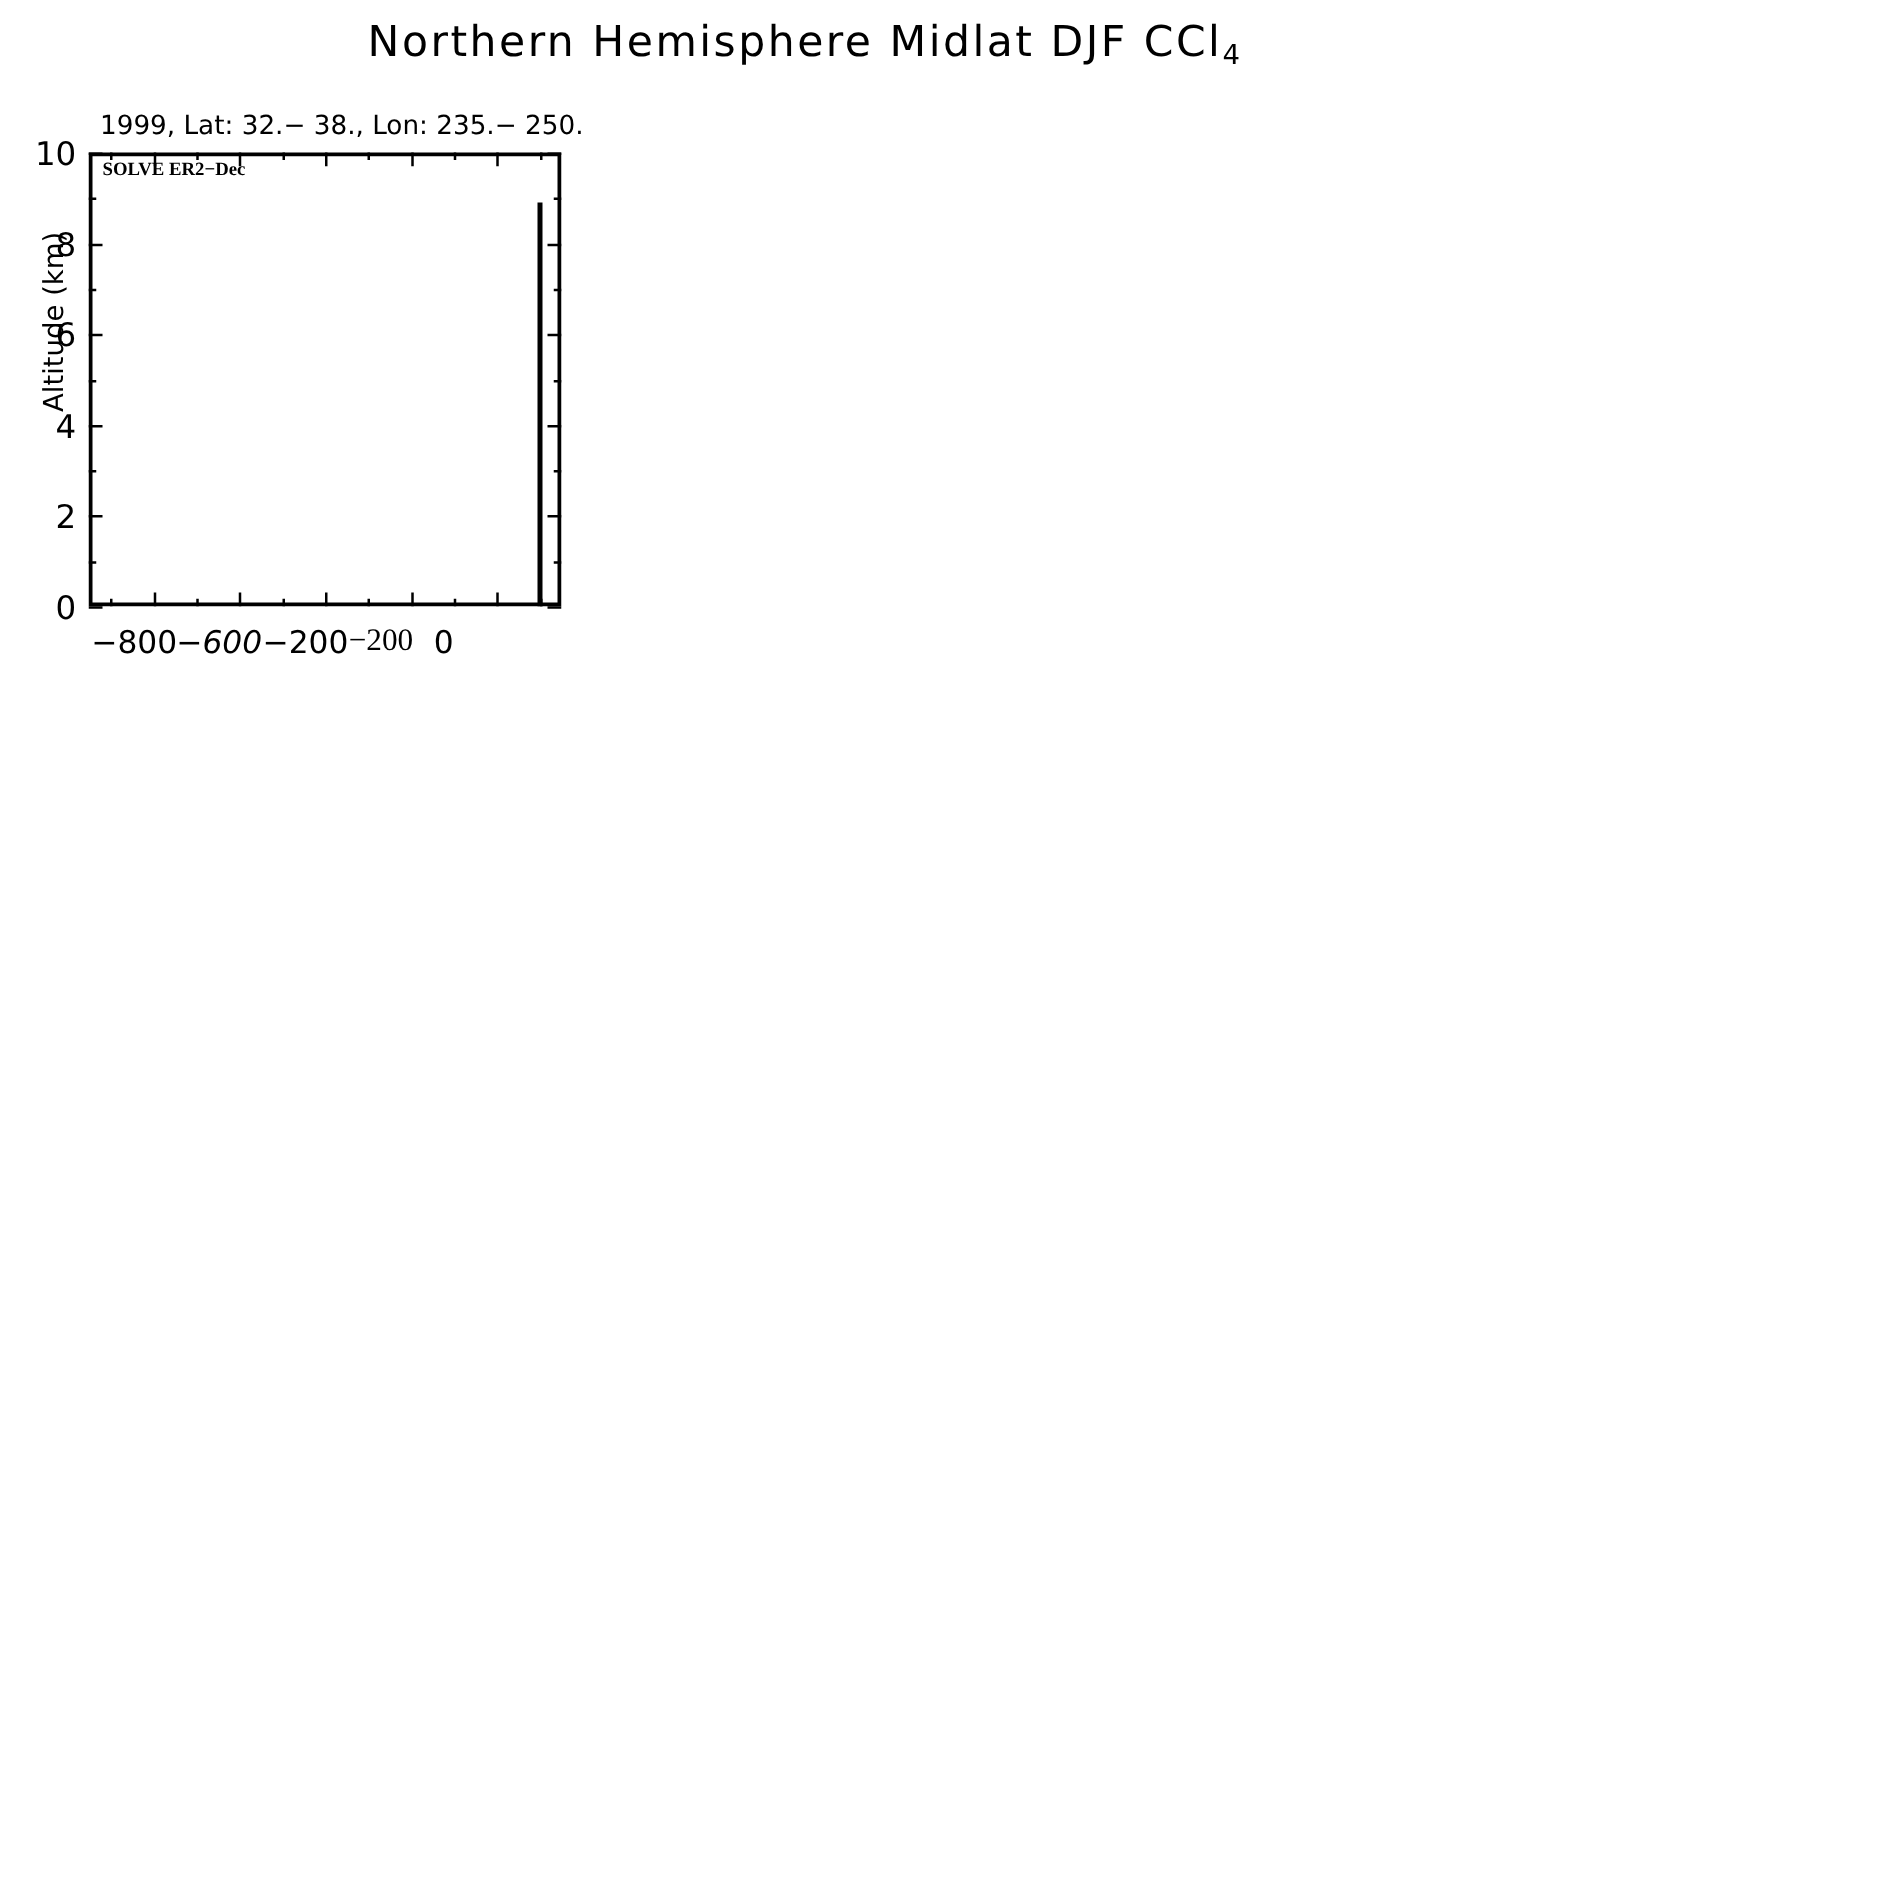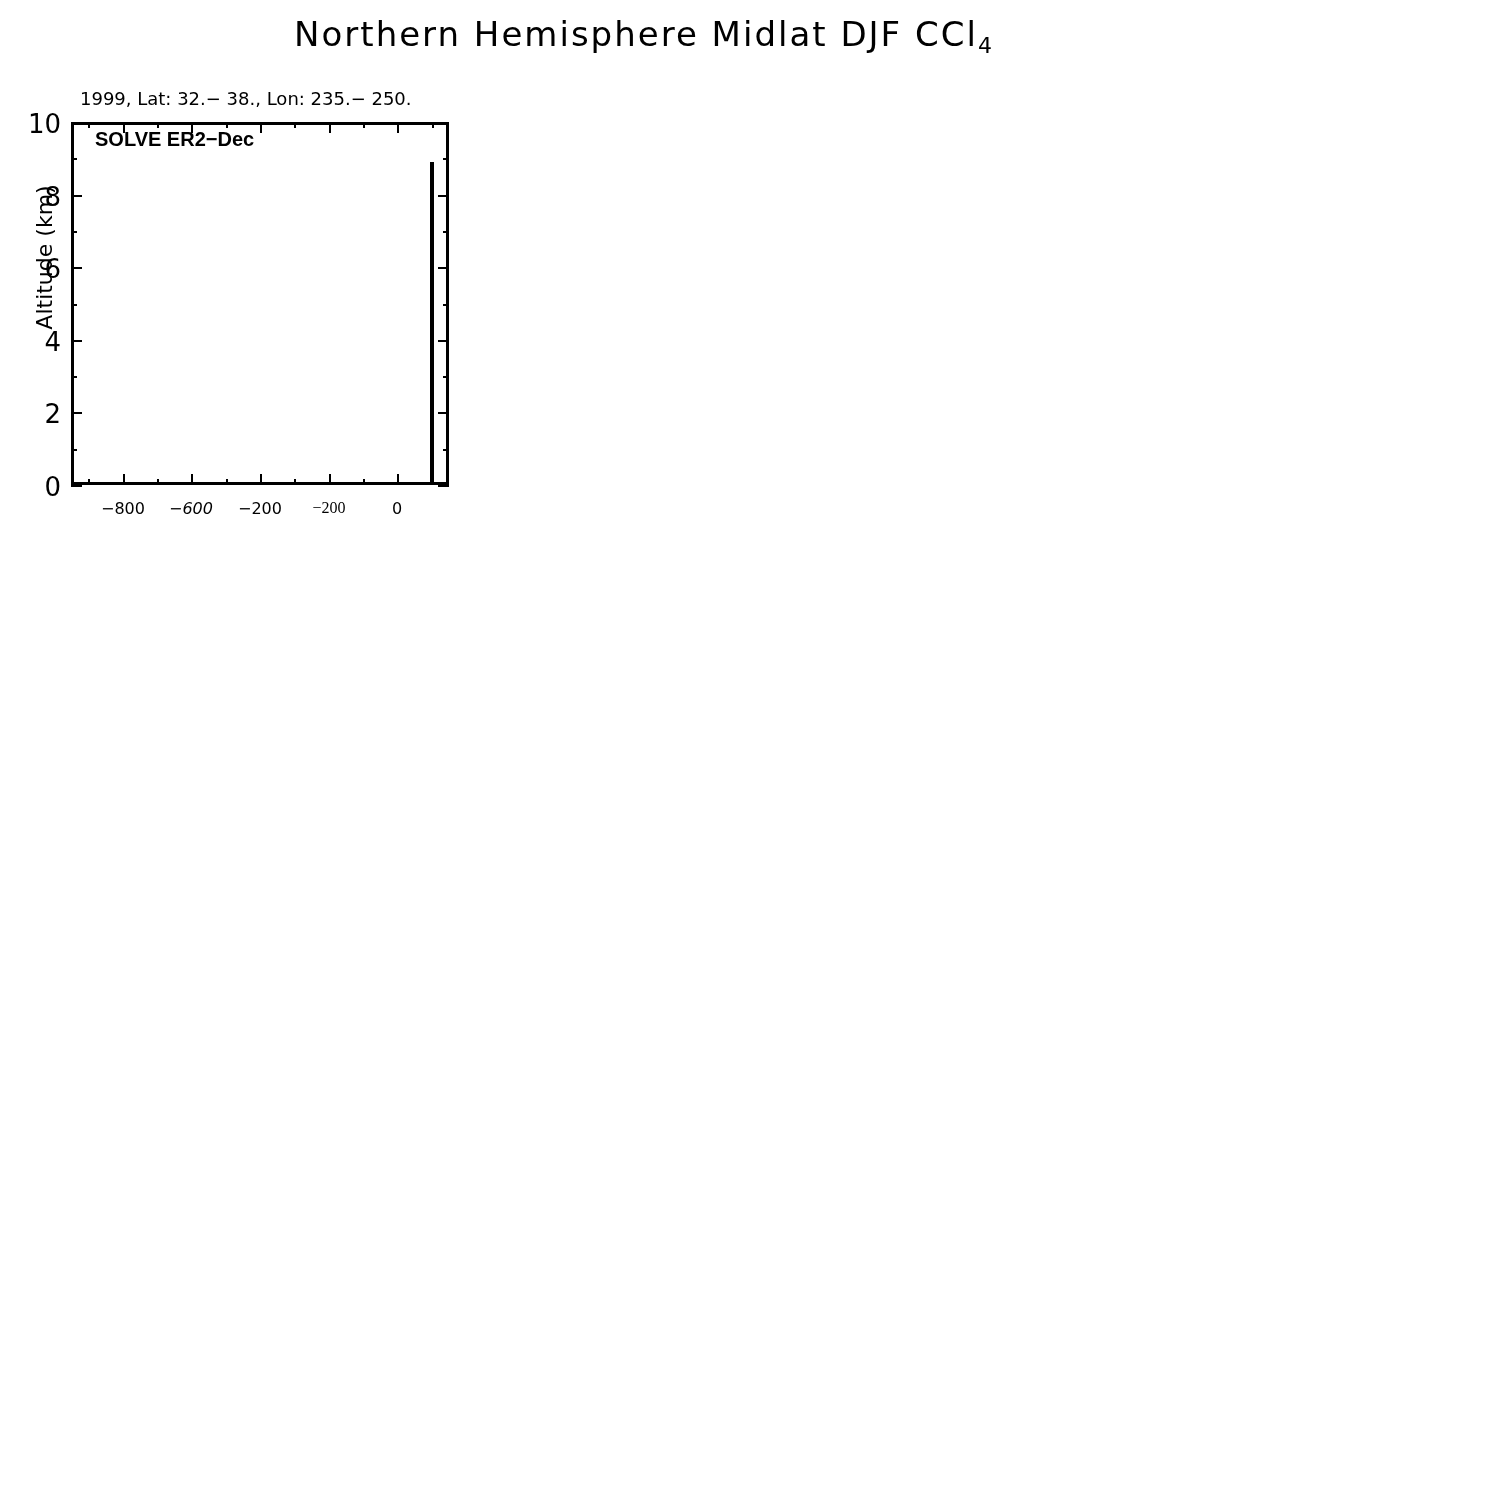--- a/index.html
+++ b/index.html
@@ -45,32 +45,32 @@
     border: 3px solid #000000;
     box-sizing: border-box;
     background: #ffffff;
   }
 
   
   #plot-subtitle {
     position: absolute;
     left: 80px;
     top: 88px;
-    font-size: 18px;
+    font-size: 21px;
     font-family: "DejaVu Sans", sans-serif;
     white-space: nowrap;
   }
 
   
   #series-label {
     position: absolute;
-    left: 95px;
+    left: 82px;
     top: 128px;
-    font-size: 20px;
-    font-family: Liberation Sans, sans-serif;
+    font-size: 15px;
+    font-family: Liberation Serif, serif;
     font-weight: bold;
     white-space: nowrap;
   }
 
   
   #y-axis-label {
     position: absolute;
     left: -66px;
     top: 245px;
     width: 220px;
@@ -96,22 +96,22 @@
     background: #000000;
   }
   .ytick-label {
     position: absolute;
     font-size: 26px;
     text-align: right;
     white-space: nowrap;
   }
   .xtick-label {
     position: absolute;
-    font-size: 16px;
-    text-align: center;
+    font-size: 25px;
+    text-align: left;
     white-space: nowrap;
   }
 
   
   .data-trace {
     position: absolute;
     background: #000000;
   }
 </style>
 </head>

